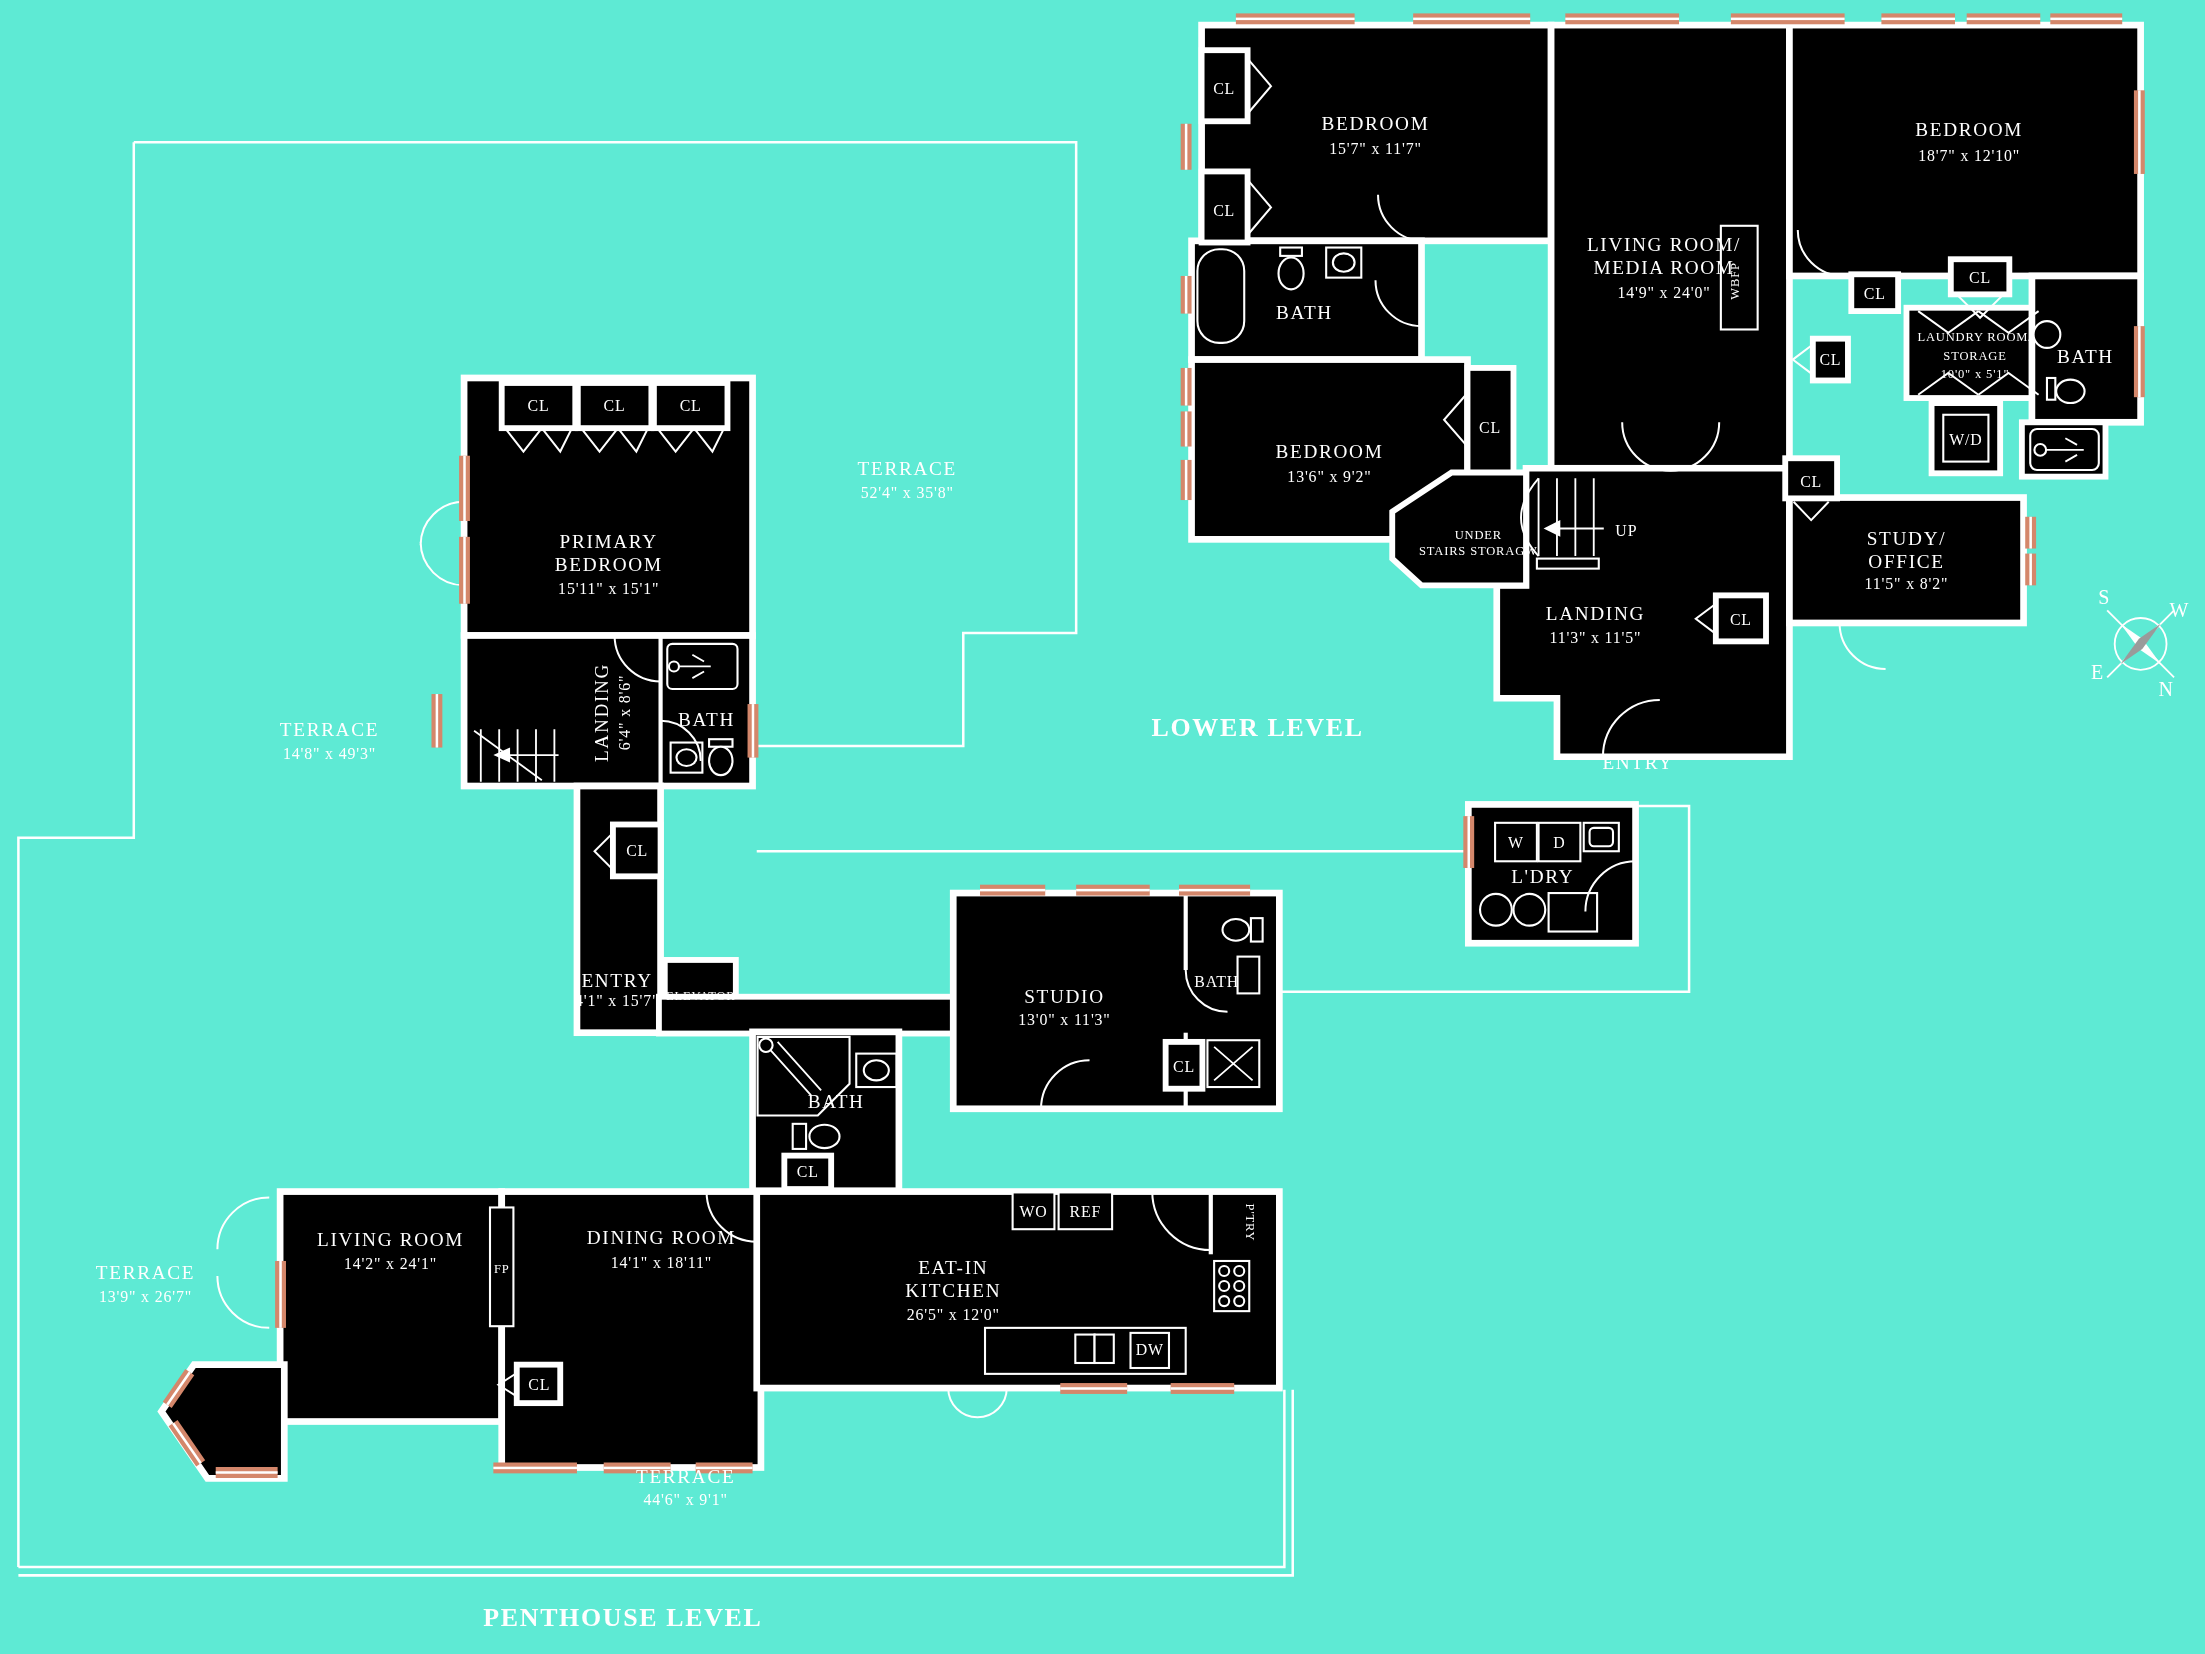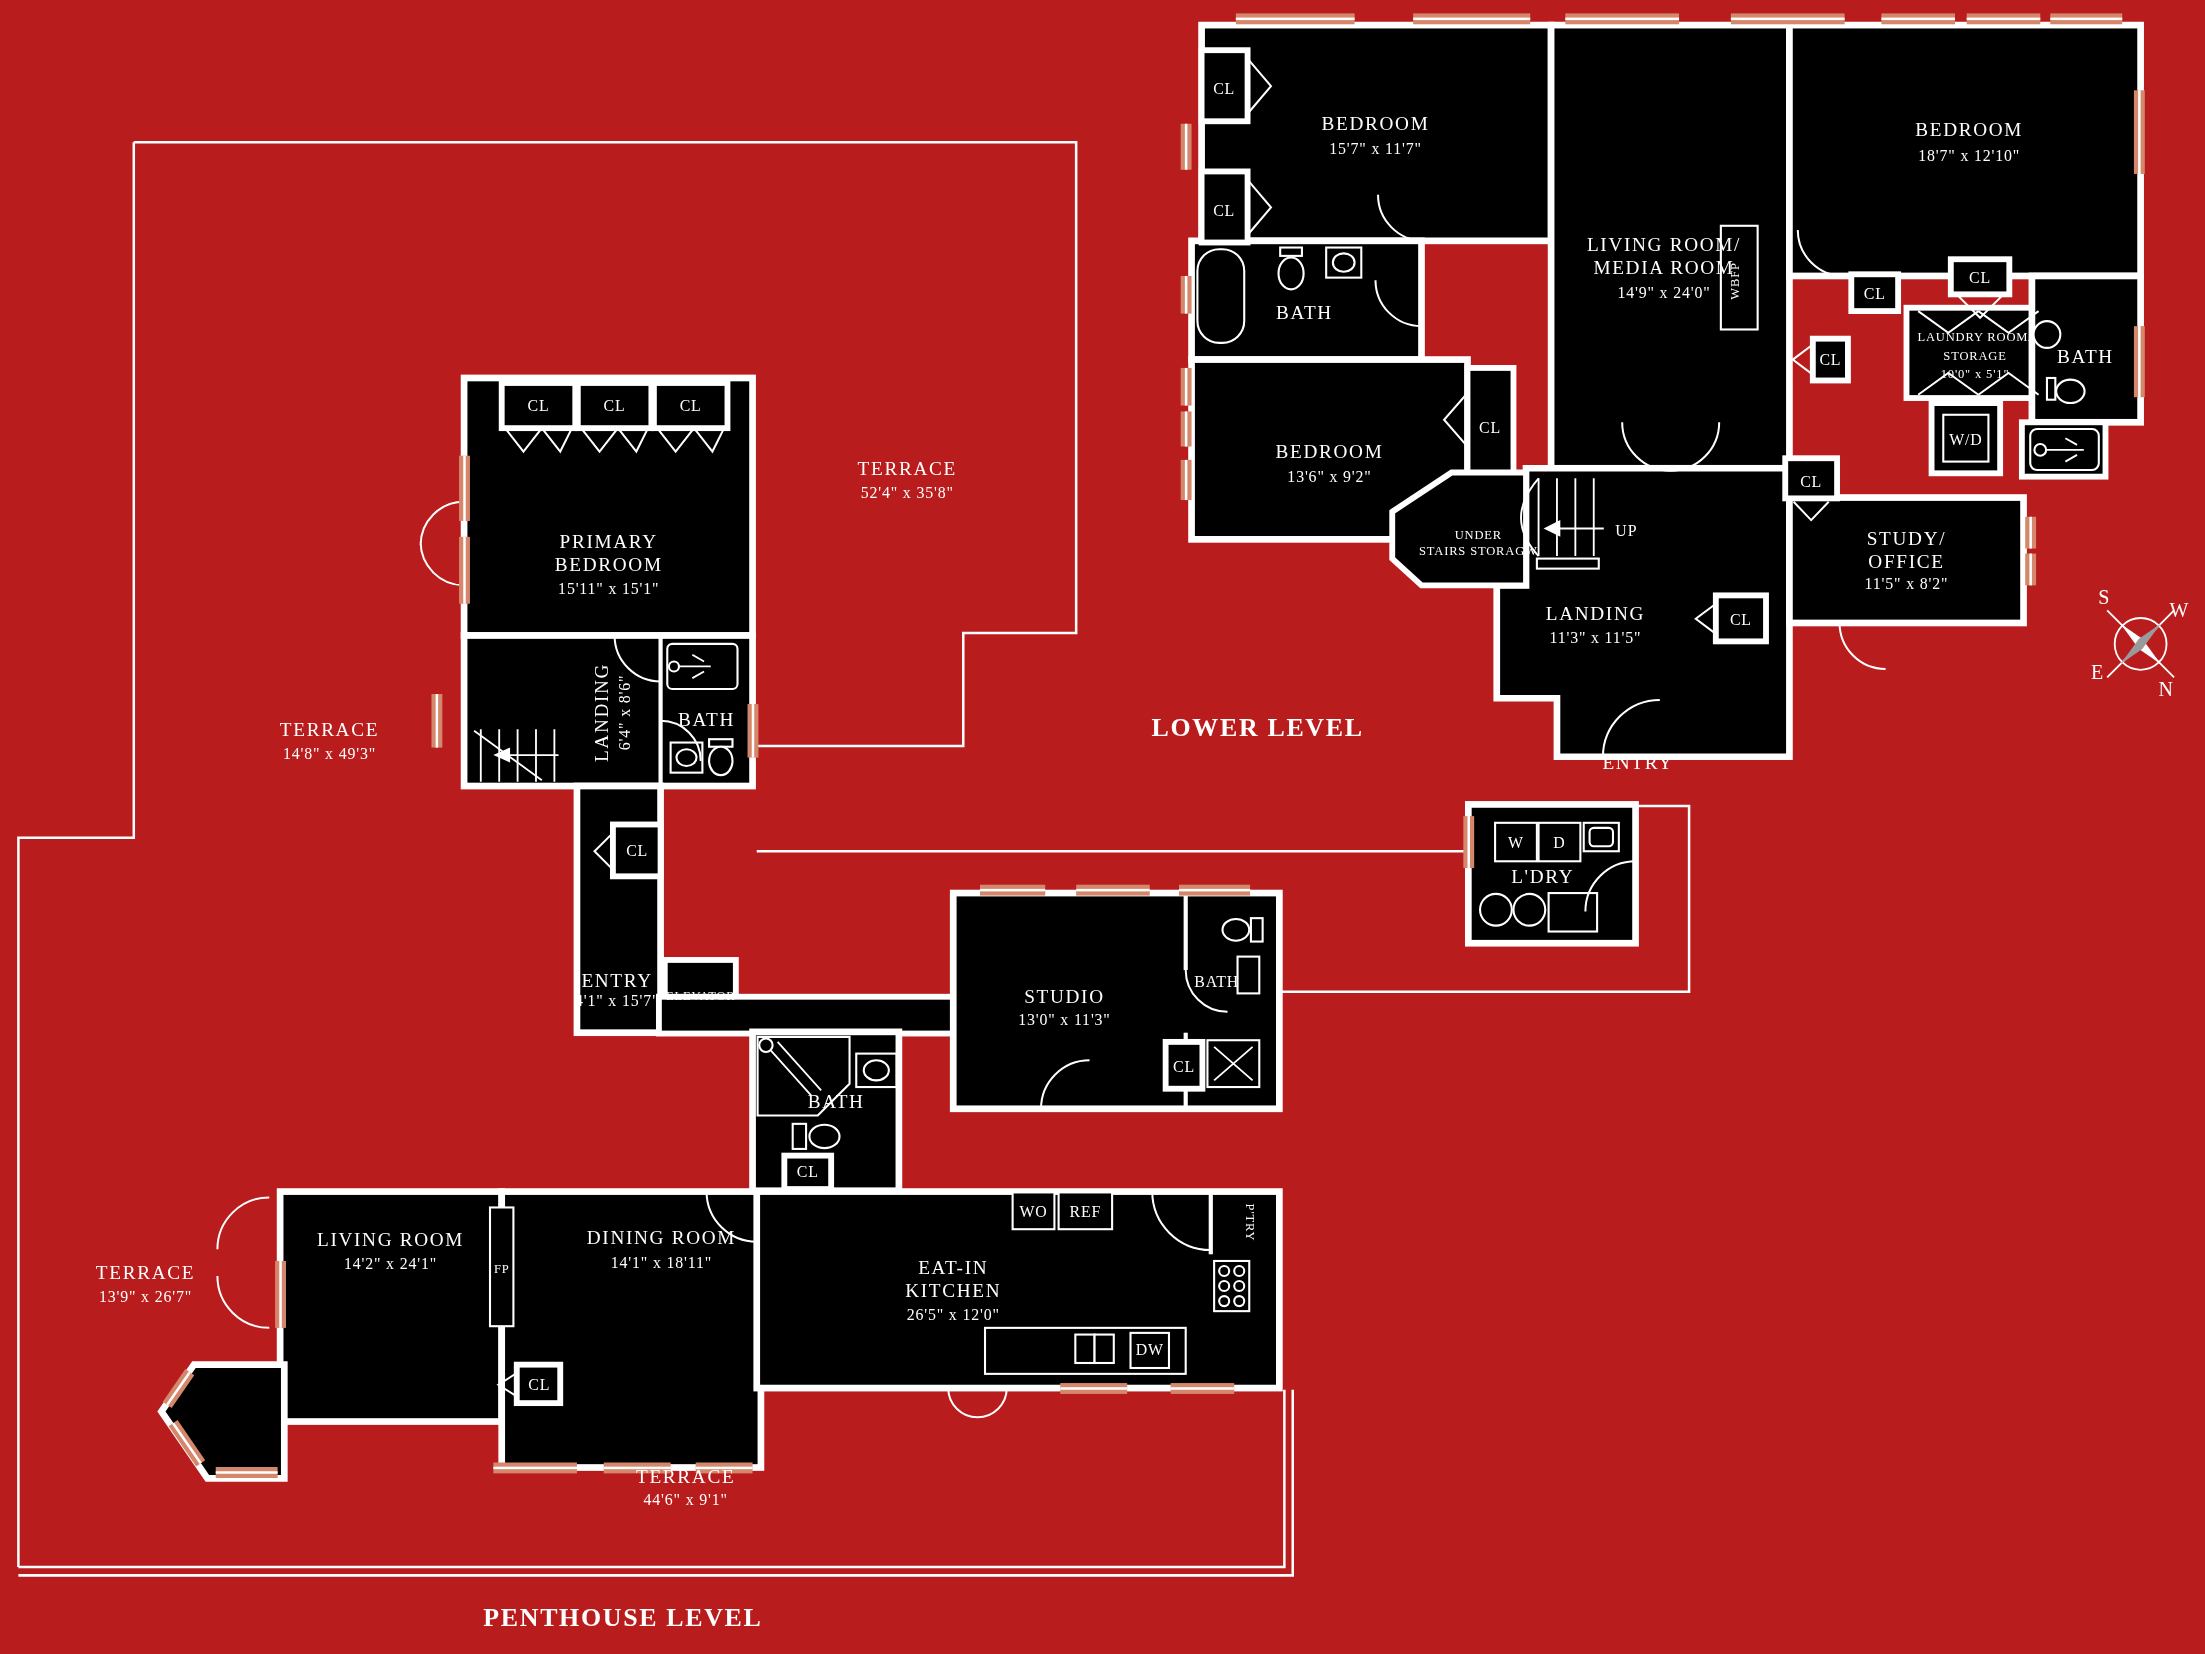--- a/index.html
+++ b/index.html
@@ -1,16 +1,16 @@
 <!DOCTYPE html>
 <html style="font-size:13.4px"><head>
 <meta charset="utf-8">
 <style>
   html,body{margin:0;padding:0;background:#000;}
-  .stage{position:relative;width:2205px;height:1654px;background:#b91c1c;overflow:hidden;}
+  .stage{position:relative;width:2205px;height:1654px;background:#5eead4;overflow:hidden;}
   svg{display:block;font-family:"Liberation Serif", serif;}
   .room-lbl{fill:#fff;font-size:23px;letter-spacing:2px;text-anchor:middle;}
   .dims{fill:#fff;font-size:19px;letter-spacing:1px;text-anchor:middle;}
   .sm{fill:#fff;font-size:19px;letter-spacing:1px;text-anchor:middle;}
   .xs{fill:#fff;font-size:15px;letter-spacing:1px;text-anchor:middle;}
   .title{fill:#fff;font-size:31px;font-weight:bold;letter-spacing:2px;text-anchor:middle;}
   .cmp{fill:#fff;font-size:24px;text-anchor:middle;}
   .wall{fill:#000;stroke:#fff;stroke-width:8;}
   .wall7{fill:#000;stroke:#fff;stroke-width:7;}
   .part{stroke:#fff;stroke-width:5;fill:none;}

